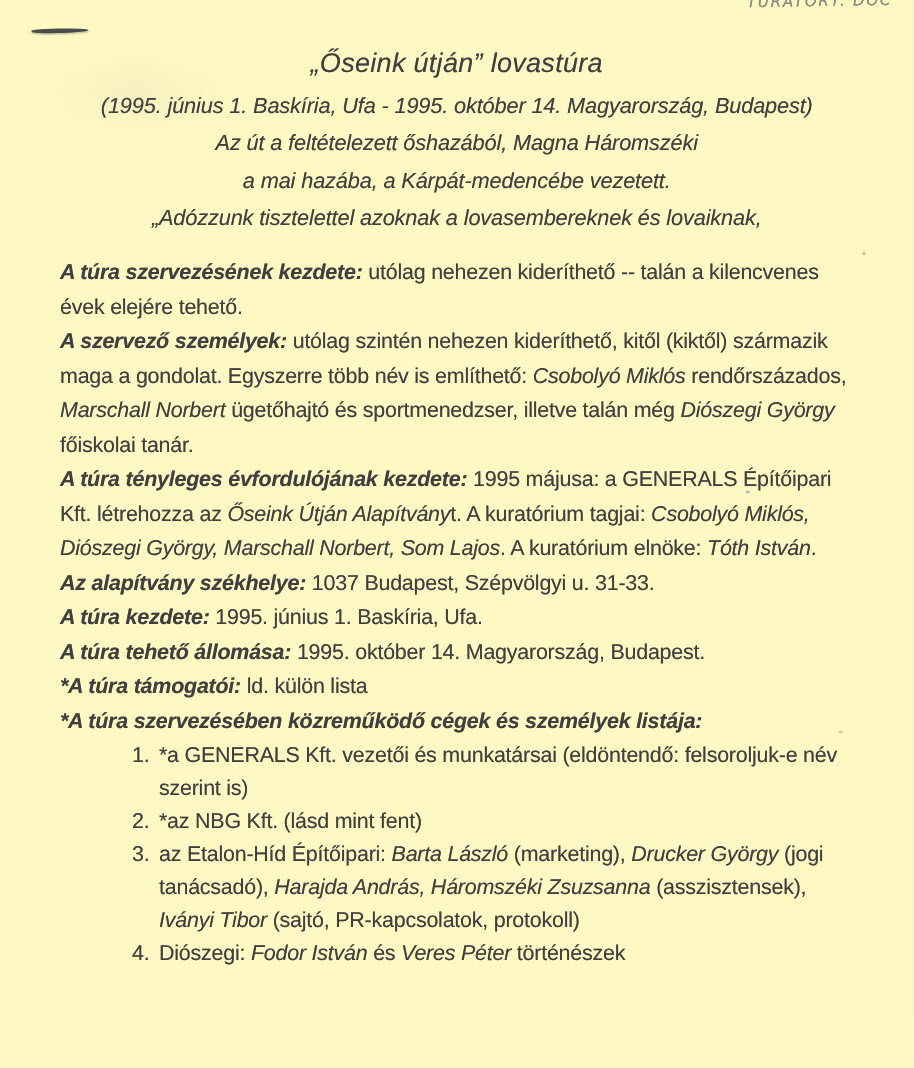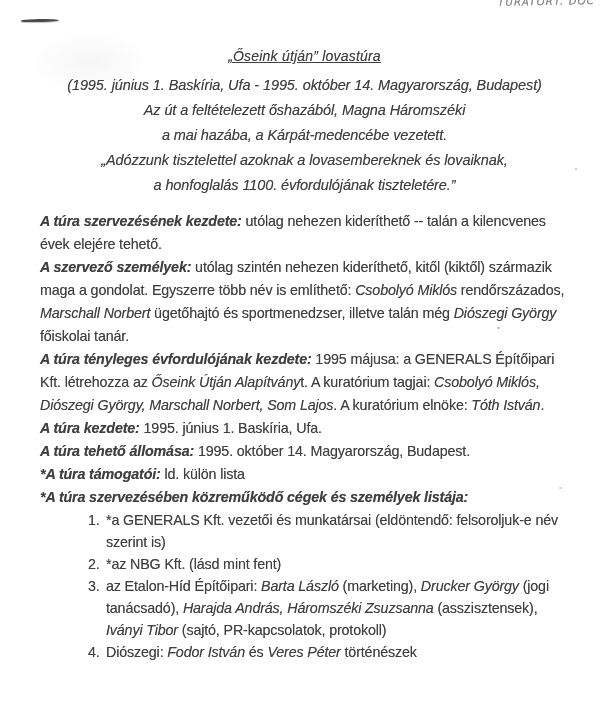--- a/index.html
+++ b/index.html
@@ -1,21 +1,21 @@
 <!DOCTYPE html>
 <html lang="hu"><head>
 <meta charset="utf-8">
 <style>
   html, body { margin: 0; padding: 0; background: #e8e8e8; }
   .page {
     position: relative;
     width: 609px;
     height: 712px;
     margin: 0 auto;
-    background: #ffffff;
+    background: #fef9c3;
     color: #3f3f3f;
     font-family: "Liberation Sans", sans-serif;
     overflow: hidden;
     text-shadow: 0 0 0.4px rgba(62,62,62,0.55);
   }
 
   
   .scan-mark {
     position: absolute;
     left: 21px; top: 19px;
@@ -46,26 +46,25 @@
     background: radial-gradient(ellipse at center, rgba(120,120,120,0.07), rgba(120,120,120,0) 70%);
   }
 
   
   .header {
     padding-top: 30px;
     text-align: center;
     font-style: italic;
   }
   .title {
-    font-size: 14px;
+    font-size: 18px;
     line-height: 24px;
-    margin: 14px 0 5px 0;
+    margin: 0 0 5px 0;
     letter-spacing: 0.2px;
     font-weight: normal;
-    text-decoration: underline;
   }
   .intro-line {
     font-size: 14.5px;
     line-height: 25px;
     letter-spacing: -0.1px;
   }
 
   
   .body-text {
     margin-top: 12px;
@@ -100,27 +99,27 @@
   <div class="speck s1"></div>
   <div class="speck s2"></div>
   <div class="speck s3"></div>
 
   <div class="header">
     <h1 class="title">„Őseink útján” lovastúra</h1>
     <div class="intro-line">(1995. június 1. Baskíria, Ufa - 1995. október 14. Magyarország, Budapest)</div>
     <div class="intro-line">Az út a feltételezett őshazából, Magna Háromszéki</div>
     <div class="intro-line">a mai hazába, a Kárpát-medencébe vezetett.</div>
     <div class="intro-line">„Adózzunk tisztelettel azoknak a lovasembereknek és lovaiknak,</div>
-    <div class="intro-line">a honfoglalás 1100. évfordulójának tiszteletére.”</div>
   </div>
 
   <div class="body-text">
     <p><span class="bi">A túra szervezésének kezdete:</span><span> utólag nehezen kideríthető -- talán a kilencvenes évek elejére tehető.</span></p>
     <p><span class="bi">A szervező személyek:</span><span> utólag szintén nehezen kideríthető, kitől (kiktől) származik maga a gondolat. Egyszerre több név is említhető: </span><span class="i">Csobolyó Miklós</span><span> rendőrszázados, </span><span class="i">Marschall Norbert</span><span> ügetőhajtó és sportmenedzser, illetve talán még </span><span class="i">Diószegi György</span><span> főiskolai tanár.</span></p>
     <p><span class="bi">A túra tényleges évfordulójának kezdete:</span><span> 1995 májusa: a GENERALS Építőipari Kft. létrehozza az </span><span class="i">Őseink Útján Alapítvány</span><span>t. A kuratórium tagjai: </span><span class="i">Csobolyó Miklós, Diószegi György, Marschall Norbert, Som Lajos</span><span>. A kuratórium elnöke: </span><span class="i">Tóth István</span><span>.</span></p>
+    <p><span class="bi">Az alapítvány székhelye:</span><span> 1037 Budapest, Szépvölgyi u. 31-33.</span></p>
     <p><span class="bi">A túra kezdete:</span><span> 1995. június 1. Baskíria, Ufa.</span></p>
     <p><span class="bi">A túra tehető állomása:</span><span> 1995. október 14. Magyarország, Budapest.</span></p>
     <p><span class="bi">*A túra támogatói:</span><span> ld. külön lista</span></p>
     <p><span class="bi">*A túra szervezésében közreműködő cégek és személyek listája:</span></p>
 
     <div class="org-list">
       <div class="list-row">
         <span class="list-num">1.</span>
         <span class="list-text"><span>*a GENERALS Kft. vezetői és munkatársai (eldöntendő: felsoroljuk-e név szerint is)</span></span>
       </div>

